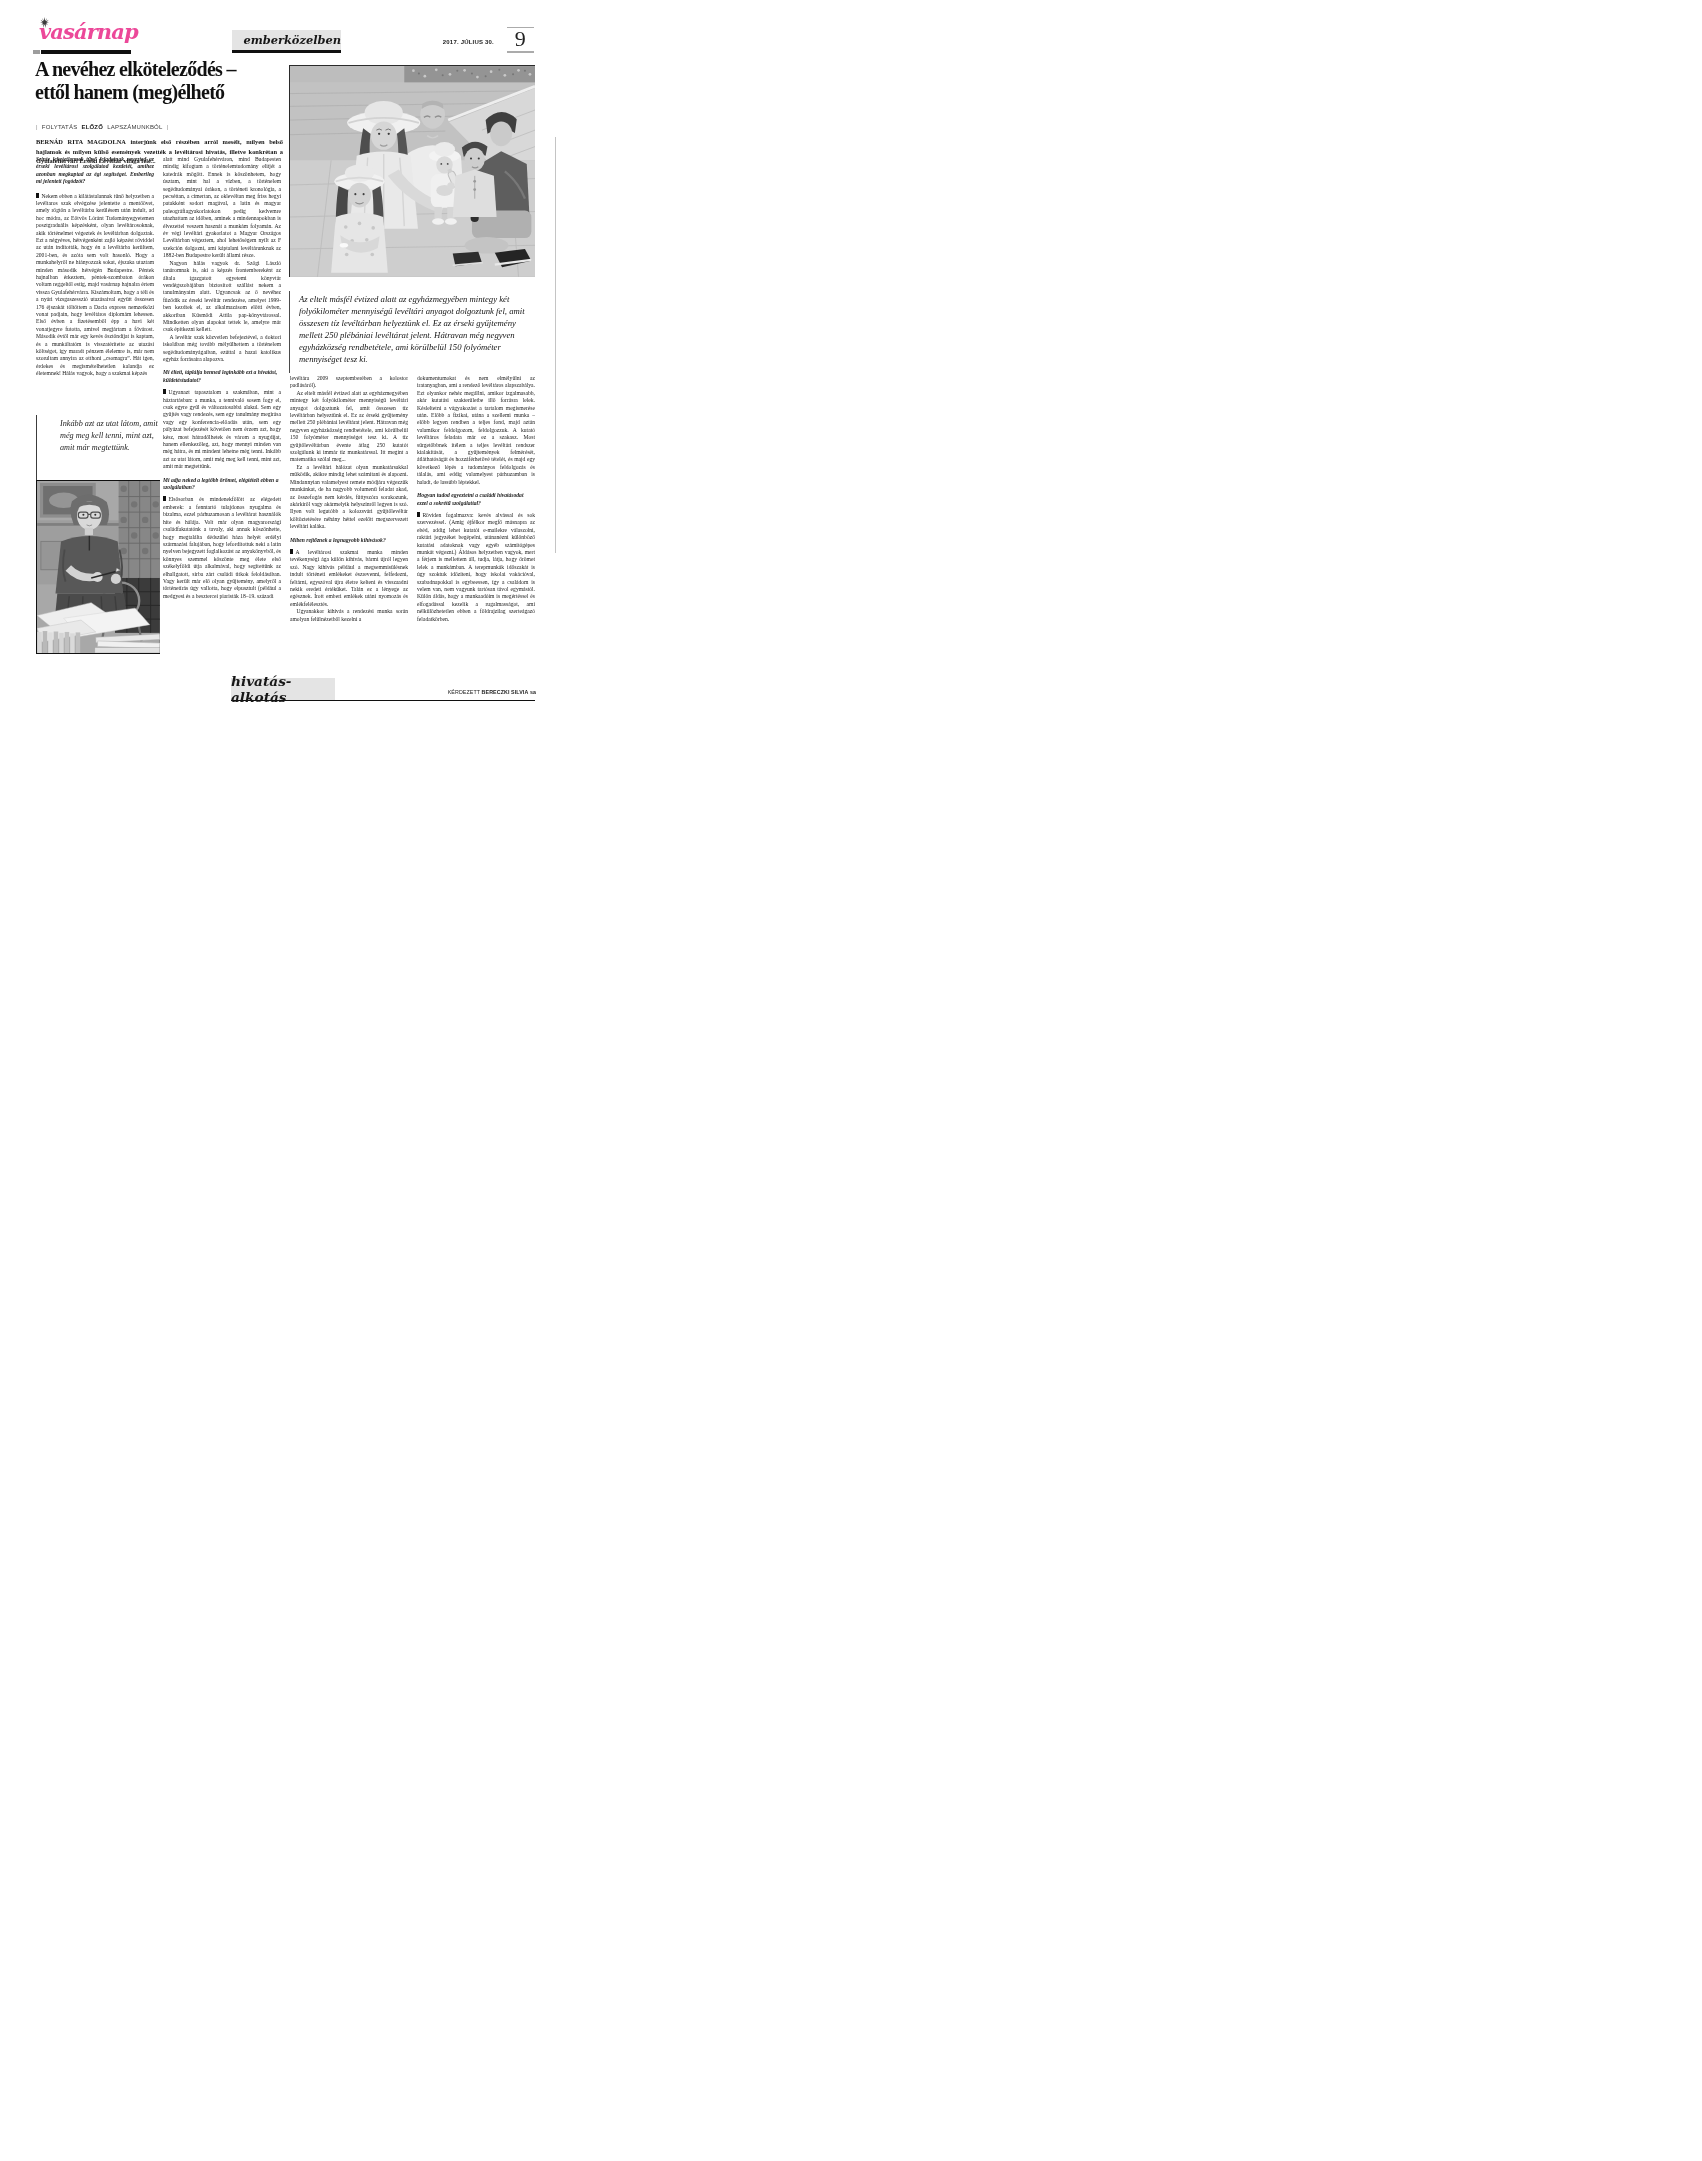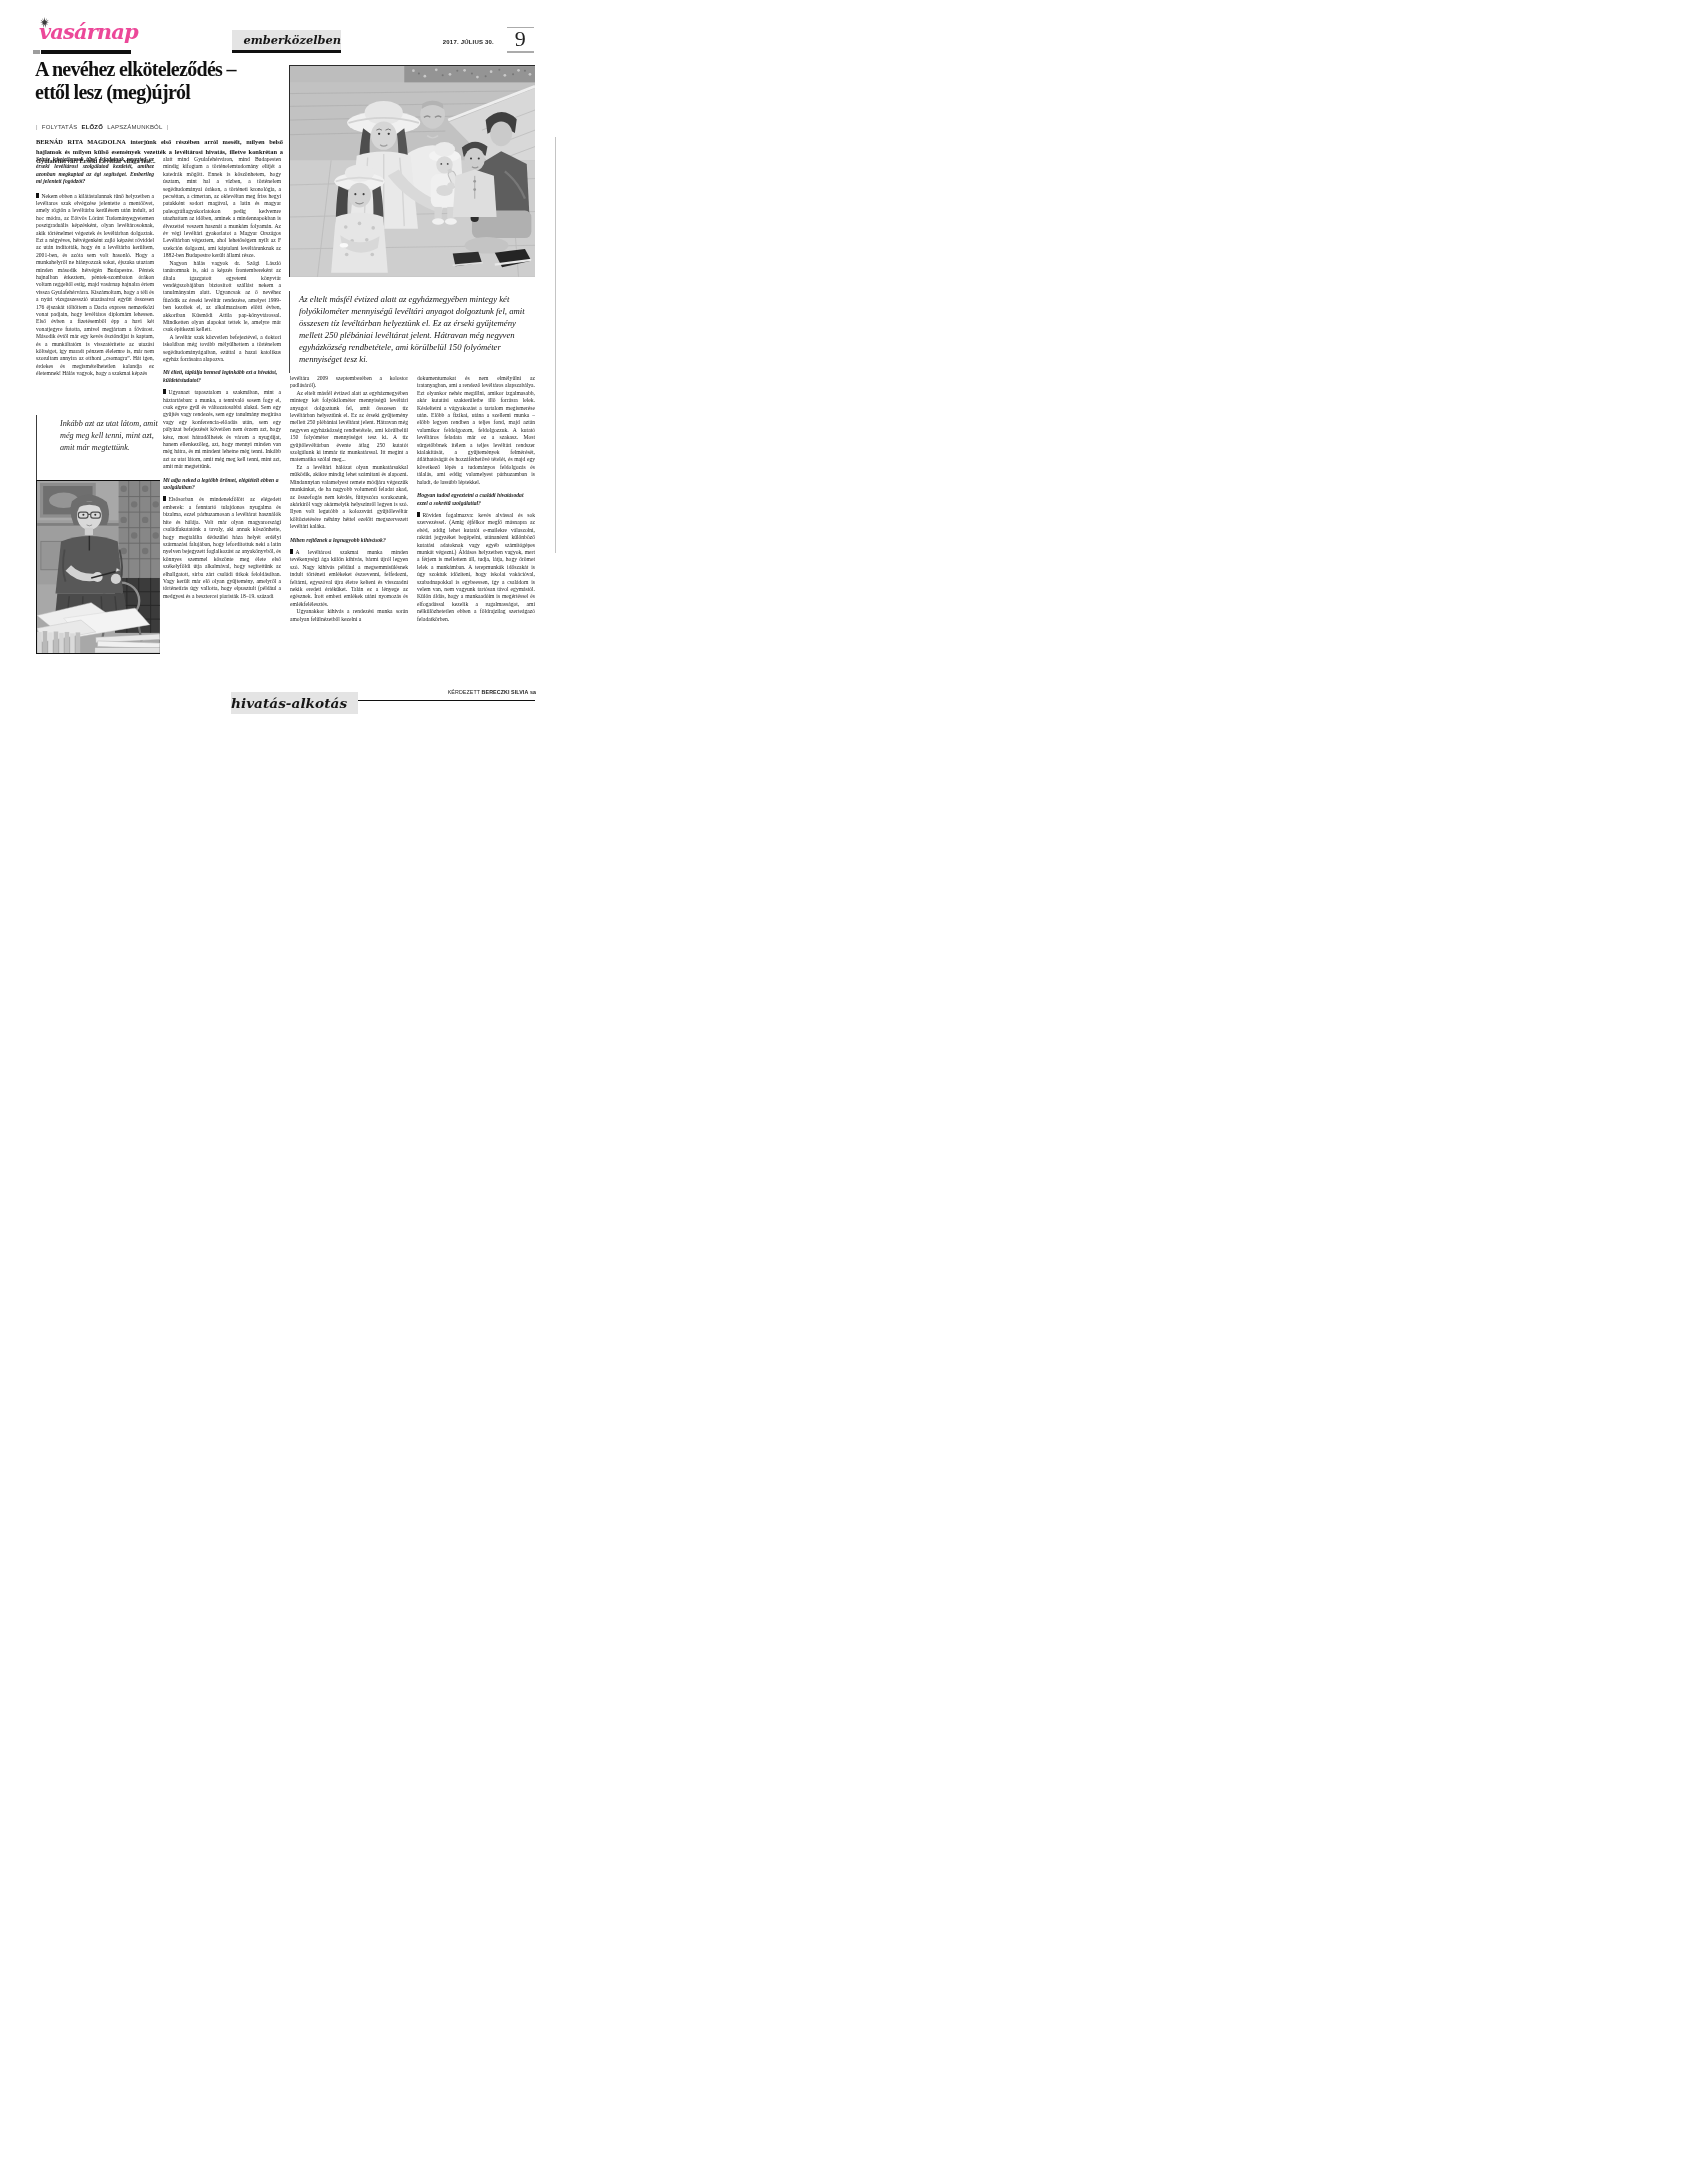--- a/index.html
+++ b/index.html
@@ -53,22 +53,22 @@
   .quote-l{left:47px;top:418px;width:110px;font-style:italic;font-size:8.2px;line-height:12px;color:#242424;margin-left:13px;}
   .qrule-r{left:289px;top:291px;width:1.4px;height:82px;background:#4a4a4a;}
   .quote-r{left:299px;top:293px;width:236px;font-style:italic;font-size:8.7px;line-height:12px;color:#151515;}
 
   
   .photo-r{left:289px;top:65px;width:246px;height:212px;border:0.5px solid #2a2a2a;box-sizing:border-box;background:#c8c8c8;}
   .photo-l{left:36px;top:480px;width:124px;height:174px;border:0.9px solid #111;box-sizing:border-box;background:#a6a6a6;}
   .photo-r svg,.photo-l svg{display:block;}
 
   
-  .foot-box{left:231px;top:678px;width:127px;height:21.5px;background:#e4e4e4;
-        display:flex;align-items:center;justify-content:flex-start;margin-top:14px;}
+  .foot-box{left:231px;top:678px;width:104px;height:21.5px;background:#e4e4e4;
+        display:flex;align-items:center;justify-content:flex-start;}
   .foot-box span{font-family:"DejaVu Serif",serif;font-style:italic;font-weight:700;font-size:13.7px;color:#171717;}
   .foot-line{left:231px;top:700px;width:304px;height:1.4px;background:#101010;}
   .byline{left:348px;top:689px;width:188px;text-align:right;font-family:"Liberation Sans",sans-serif;
         font-size:5.3px;letter-spacing:0.1px;color:#1c1c1c;}
   .byline .bn{font-weight:700;}
 </style>
 </head>
 <body>
 
 <div class="sheet">
@@ -88,21 +88,21 @@
   <div class="abs section-bar"></div>
 
   <div class="abs date">2017. JÚLIUS 30.</div>
   <div class="abs pnum-bar" style="top:26.5px;"></div>
   <div class="abs pnum">9</div>
   <div class="abs pnum-bar" style="top:51px;"></div>
   <div class="abs edge-line"></div>
 
   <div class="abs headline">
     <div>A nevéhez elköteleződés –</div>
-    <div>ettől lesz (meg)újról</div>
+    <div>ettől hanem (meg)élhető</div>
   </div>
   <div class="abs kicker">
     <span class="bar">|</span>
     <span>FOLYTATÁS</span>
     <b>ELŐZŐ</b>
     <span>LAPSZÁMUNKBÓL</span>
     <span class="bar">|</span>
   </div>
   <div class="abs lead">
     <span class="name">BERNÁD RITA MAGDOLNA</span><span> interjúnk első részében arról mesélt, milyen belső hajlamok és milyen külső események vezették a levéltárosi hivatás, illetve konkrétan a Gyulafehérvári Érseki Levéltár világa felé...</span>

